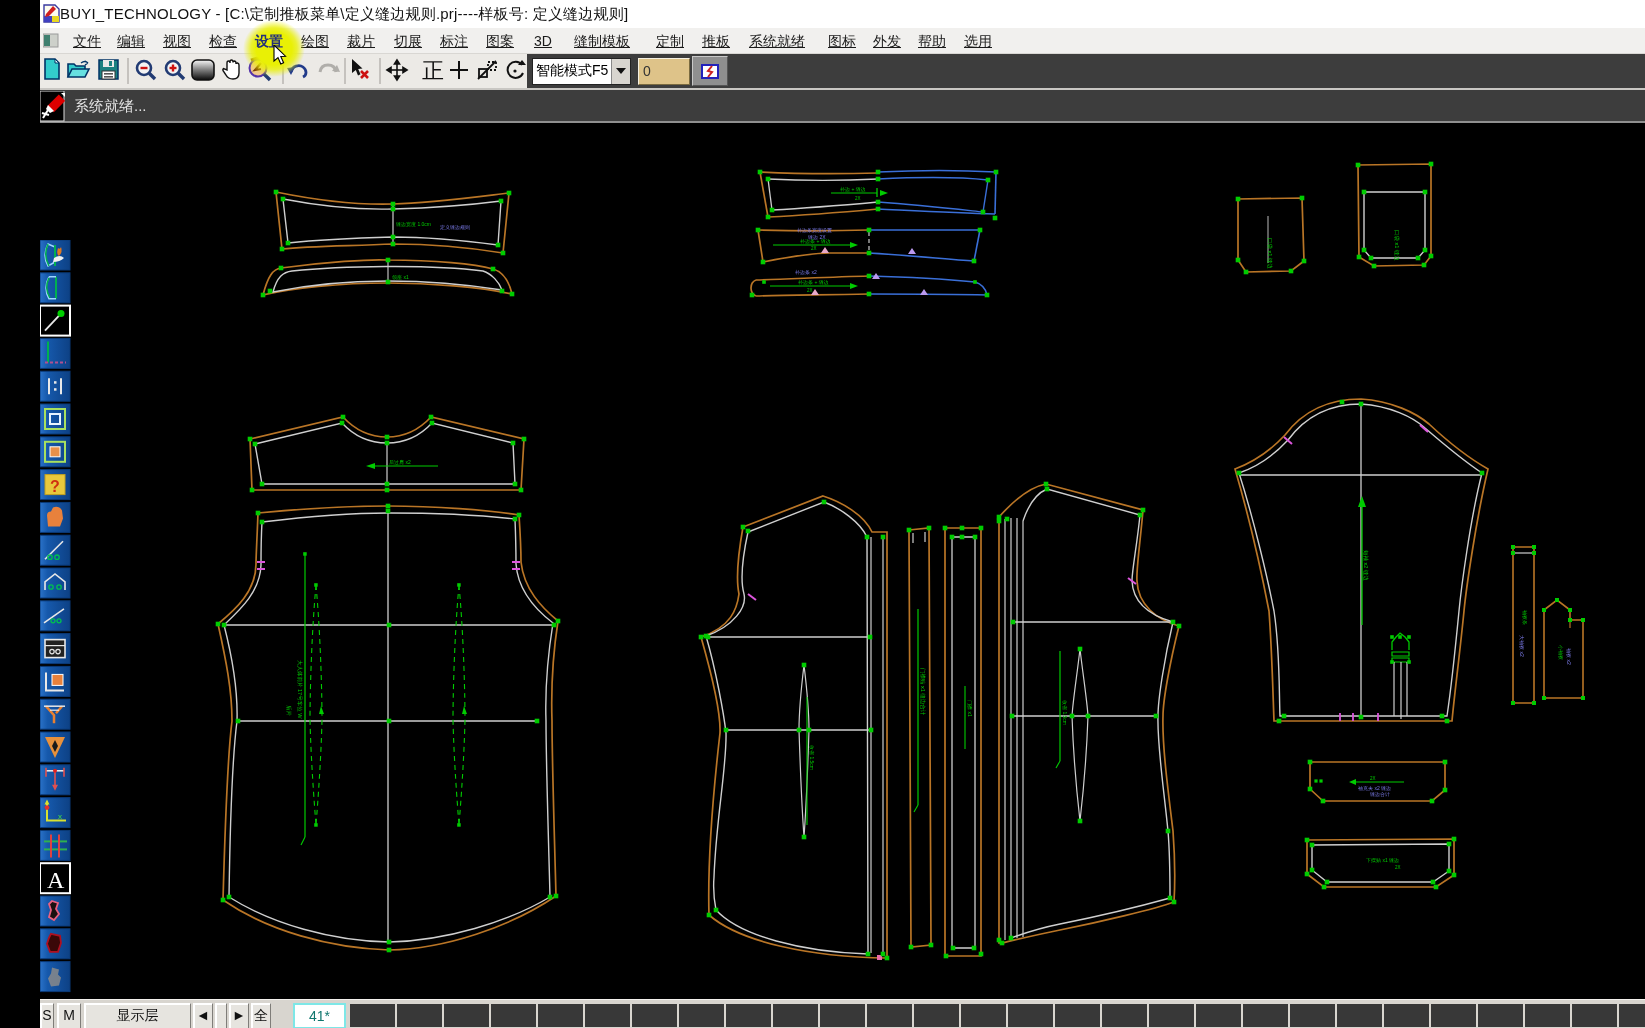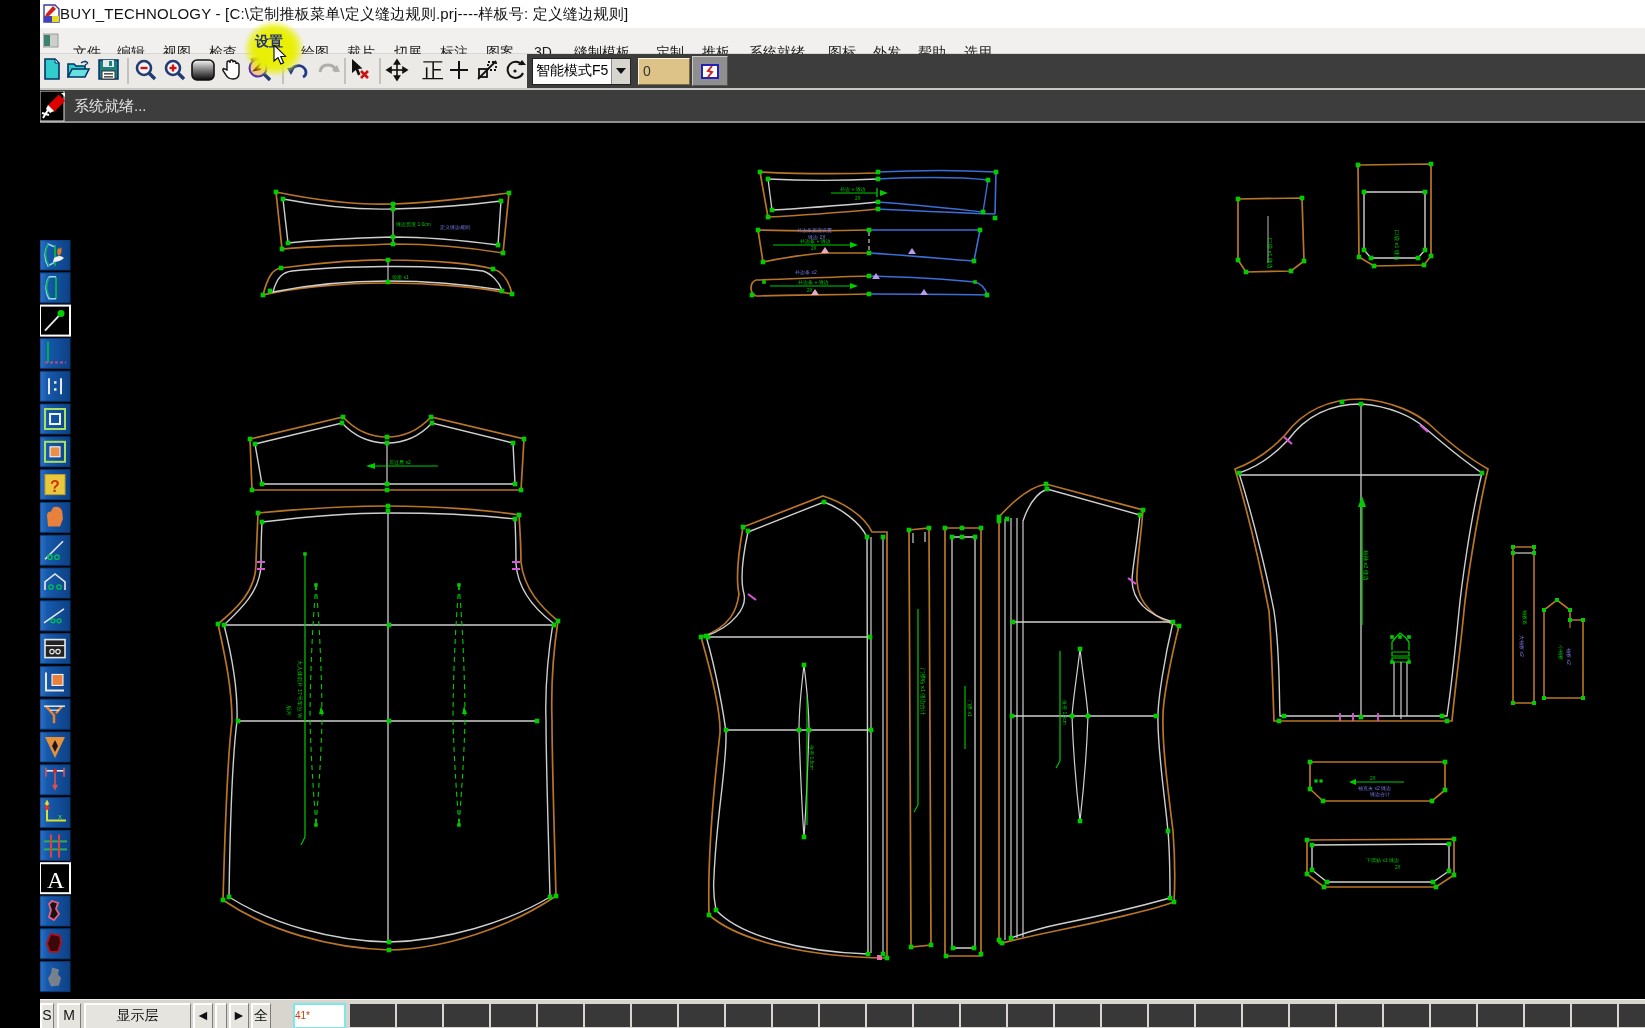--- a/index.html
+++ b/index.html
@@ -5,21 +5,21 @@
   * { margin:0; padding:0; box-sizing:border-box; }
   html,body { width:1645px; height:1028px; background:#000; overflow:hidden;
     font-family:"Liberation Sans", sans-serif; }
   #page { position:relative; width:1645px; height:1028px; background:#000;margin-left:40px; }
   .abs { position:absolute; }
   #titlebar { left:0; top:0; width:1645px; height:28px; background:#ffffff; color:#111;
     font-size:15px; line-height:28px; }
   #titletext { position:absolute; left:20px; top:0; letter-spacing:0.2px; }
   #menubar { left:0; top:28px; width:1645px; height:26px; background:#f1f0ee;
     border-bottom:1px solid #d9d7d3; font-size:14px; color:#1a1a1a; }
-  .mi { position:absolute; top:16px;text-decoration:underline; }
+  .mi { position:absolute; top:5px;text-decoration:underline; }
   #toolbar { left:0; top:54px; width:1645px; height:34px; background:#eceae6; }
   #tbdark { position:absolute; left:487px; top:0; width:1158px; height:34px; background:#3d3d3d; }
   #statusbar { left:0; top:88px; width:1645px; height:35px; background:#3d3d3d;
     border-top:2px solid #c9c7c3; border-bottom:2px solid #8f8f8f; }
   #statustext { position:absolute; left:34px; top:7px; color:#e3e3e3; font-size:15px; }
   #bottombar { left:0; top:999px; width:1645px; height:29px; background:#d8d5cf; border-top:1px solid #f2f0ec; }
   .bbtn { position:absolute; top:3px; height:26px; background:#e6e4df; border:1px solid #fff;
     border-right-color:#7f7d79; border-bottom-color:#7f7d79; box-shadow:inset 1px 1px 0 #fff;
     color:#111; font-size:14px; text-align:center; line-height:23px; }
   .bcell { position:absolute; top:4px; height:23px; width:45px; background:#383838; }
@@ -690,21 +690,21 @@
       </g>  
     </svg>
   <div id="bottombar" class="abs">
     <div class="bbtn" style="left:0;width:14px">S</div>
     <div class="bbtn" style="left:17px;width:24px">M</div>
     <div class="bbtn" style="left:44px;width:107px">显示层</div>
     <div class="bbtn" style="left:153px;width:20px">◄</div>
     <div class="bbtn" style="left:175px;width:12px"></div>
     <div class="bbtn" style="left:189px;width:20px">►</div>
     <div class="bbtn" style="left:211px;width:20px">全部</div>
-    <div class="abs" style="left:253px;top:3px;width:53px;height:26px;background:#fff;border:2px solid #7ee7e7;color:#c2410c;font-size:10px;line-height:22px;">41*</div>
+    <div class="abs" style="left:253px;top:3px;width:53px;height:26px;background:#fff;border:2px solid #7ee7e7;color:#0f766e;font-size:14px;text-align:center;line-height:22px;">41*</div>
     <div class="bcell" style="left:310px"></div>
     <div class="bcell" style="left:357px"></div>
     <div class="bcell" style="left:404px"></div>
     <div class="bcell" style="left:451px"></div>
     <div class="bcell" style="left:498px"></div>
     <div class="bcell" style="left:545px"></div>
     <div class="bcell" style="left:592px"></div>
     <div class="bcell" style="left:639px"></div>
     <div class="bcell" style="left:686px"></div>
     <div class="bcell" style="left:733px"></div>

